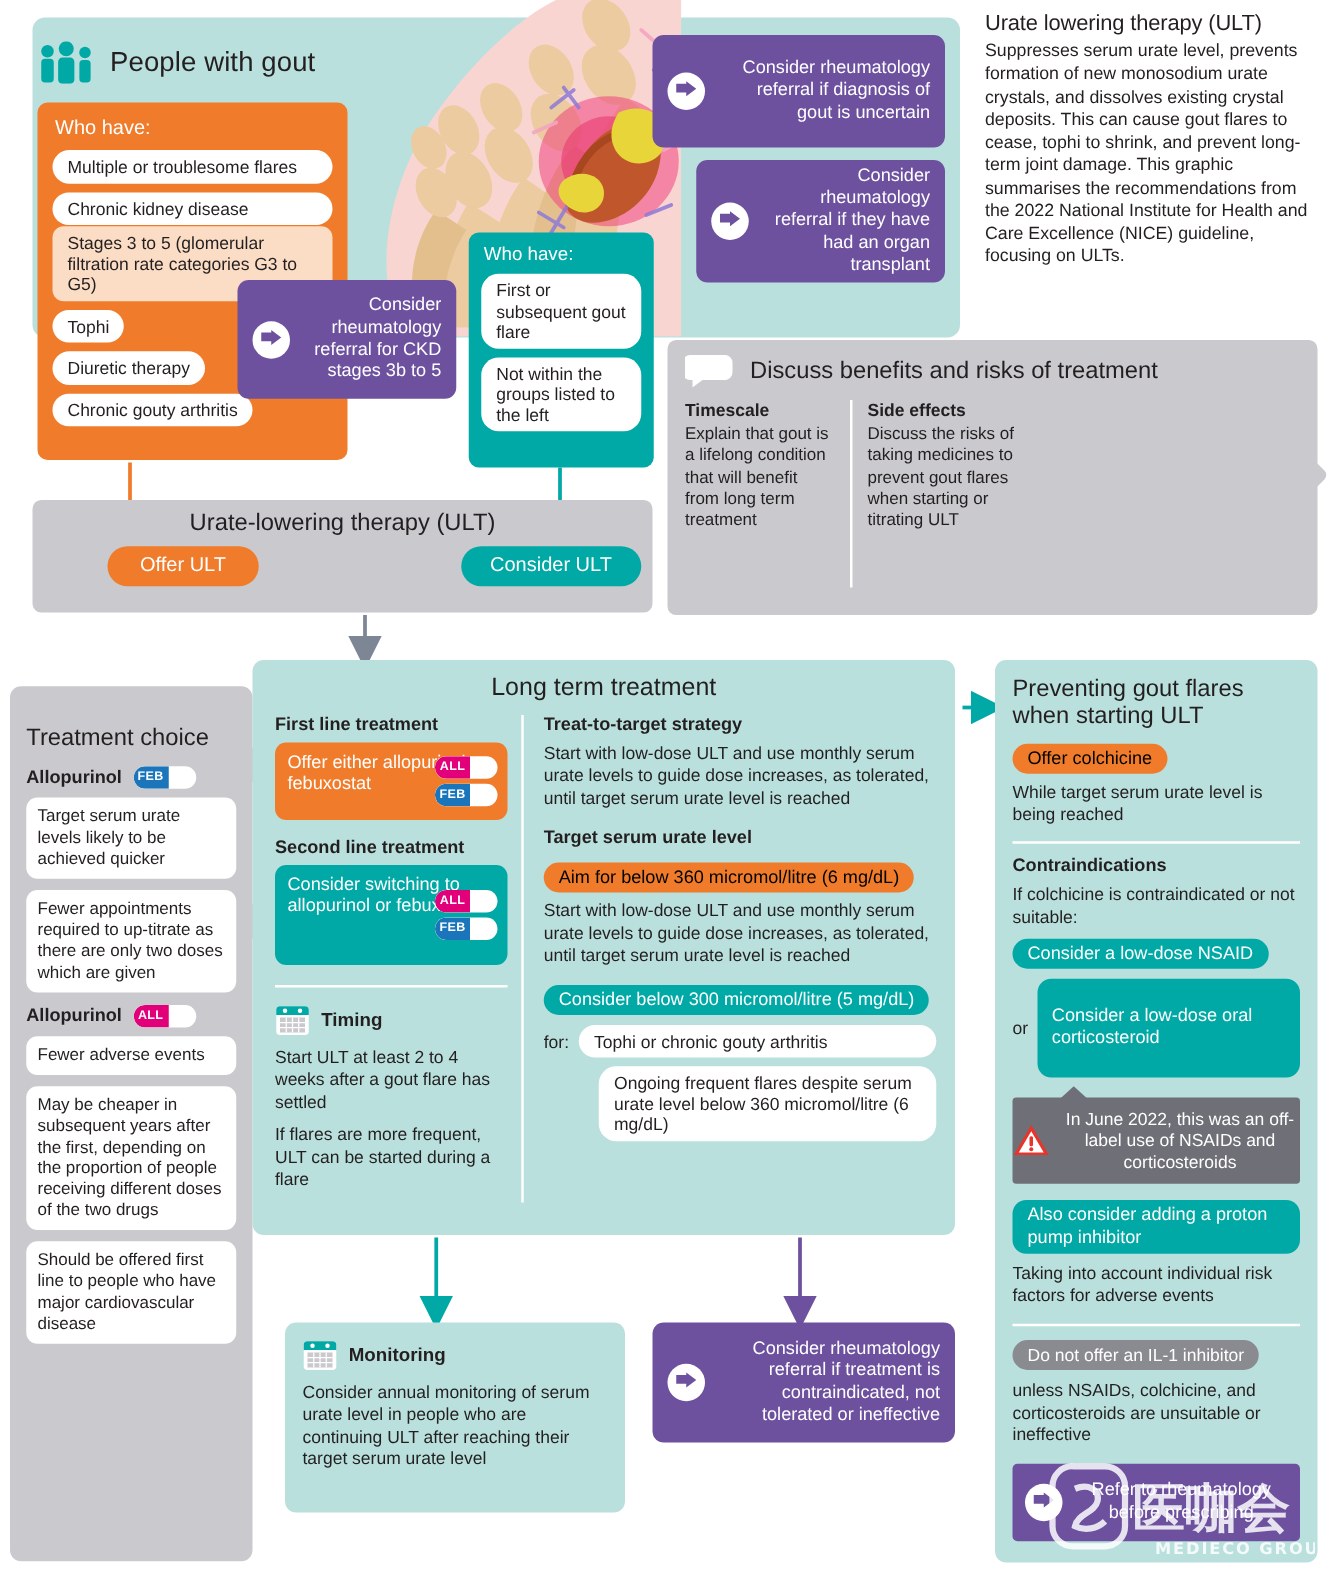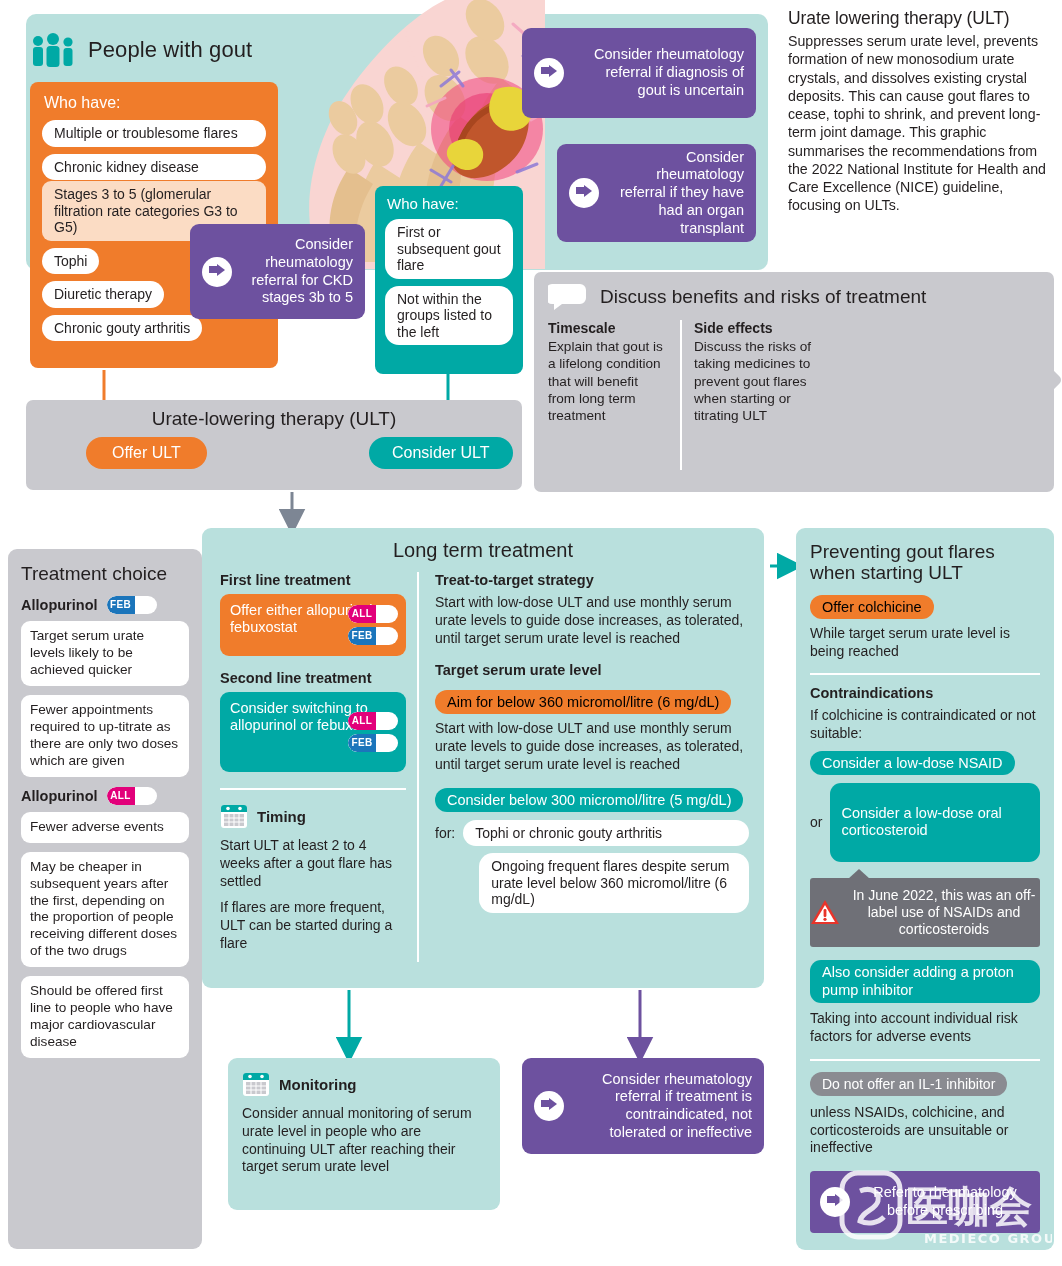--- a/index.html
+++ b/index.html
@@ -34,21 +34,21 @@
   .purple .txt { font-size:14.5px; line-height:1.22; text-align:right; flex:1; }
   .arrow-circle { width:30px; height:30px; border-radius:50%; background:#fff; flex:0 0 30px; position:relative; }
   .arrow-circle::after {
     content:""; position:absolute; left:7px; top:9px; width:9px; height:7px; background:#6d519f;
   }
   .arrow-circle::before {
     content:""; position:absolute; left:15px; top:7px; width:0; height:0;
     border-top:6px solid transparent; border-bottom:6px solid transparent; border-left:8px solid #6d519f;
   }
   #p-diag { left:522px; top:28px; width:234px; height:90px; }
-  #p-org  { left:557px; top:144px; width:199px; height:98px; }
+  #p-org  { left:557px; top:128px; width:199px; height:98px; }
   #p-ckd  { left:190px; top:224px; width:175px; height:95px; }
   #p-ckd .txt { text-align:right; }
   #p-contra { left:522px; top:1058px; width:242px; height:96px; }
 
   
   #intro { left:788px; top:8px; width:266px; }
   #intro h2 { font-size:17.5px; font-weight:400; margin-bottom:3px; letter-spacing:-.1px; }
   #intro p { font-size:14.2px; line-height:1.285; }
 
   
@@ -63,21 +63,21 @@
   .dc-h { font-size:14px; font-weight:bold; margin-bottom:2px; }
   .dc-b { font-size:13.6px; line-height:1.27; }
 
   
   #ultbar { left:26px; top:400px; width:496px; height:90px; background:#c9c9ce; border-radius:7px; }
   #ultbar-title { position:absolute; left:0; right:0; top:8px; text-align:center; font-size:19px; }
   #btn-offer { position:absolute; left:60px; top:37px; background:#f07c2b; color:#fff; border-radius:16px; padding:7px 26px; font-size:16px; }
   #btn-consider { position:absolute; left:343px; top:37px; background:#00a9a5; color:#fff; border-radius:16px; padding:7px 23px; font-size:16px; }
 
   
-  #tchoice { left:8px; top:549px; width:194px; height:700px; background:#c9c9ce; border-radius:9px; padding:14px 13px; }
+  #tchoice { left:8px; top:549px; width:194px; height:700px; background:#c9c9ce; border-radius:9px; padding:31px 13px; }
   #tchoice h3 { font-size:19px; font-weight:400; line-height:1.14; margin-bottom:11px; }
   .drug-row { display:flex; align-items:center; gap:9px; margin:10px 0 7px; }
   .drug-name { font-size:14.5px; font-weight:bold; }
   .cap { width:50px; height:18px; border-radius:9px; background:#fff; position:relative; overflow:hidden; }
   .cap .half { position:absolute; left:0; top:0; width:28px; height:18px; border-radius:9px 0 0 9px; }
   .cap .lab { position:absolute; left:0; top:0; width:28px; height:18px; line-height:18px; text-align:center; color:#fff; font-size:10px; font-weight:bold; letter-spacing:.3px; }
   .cap.all .half { background:#e2007a; } .cap.feb .half { background:#1b75bb; }
   .wcard { background:#fff; border-radius:9px; padding:7px 9px; font-size:13.6px; line-height:1.25; margin-bottom:9px; }
 
   

